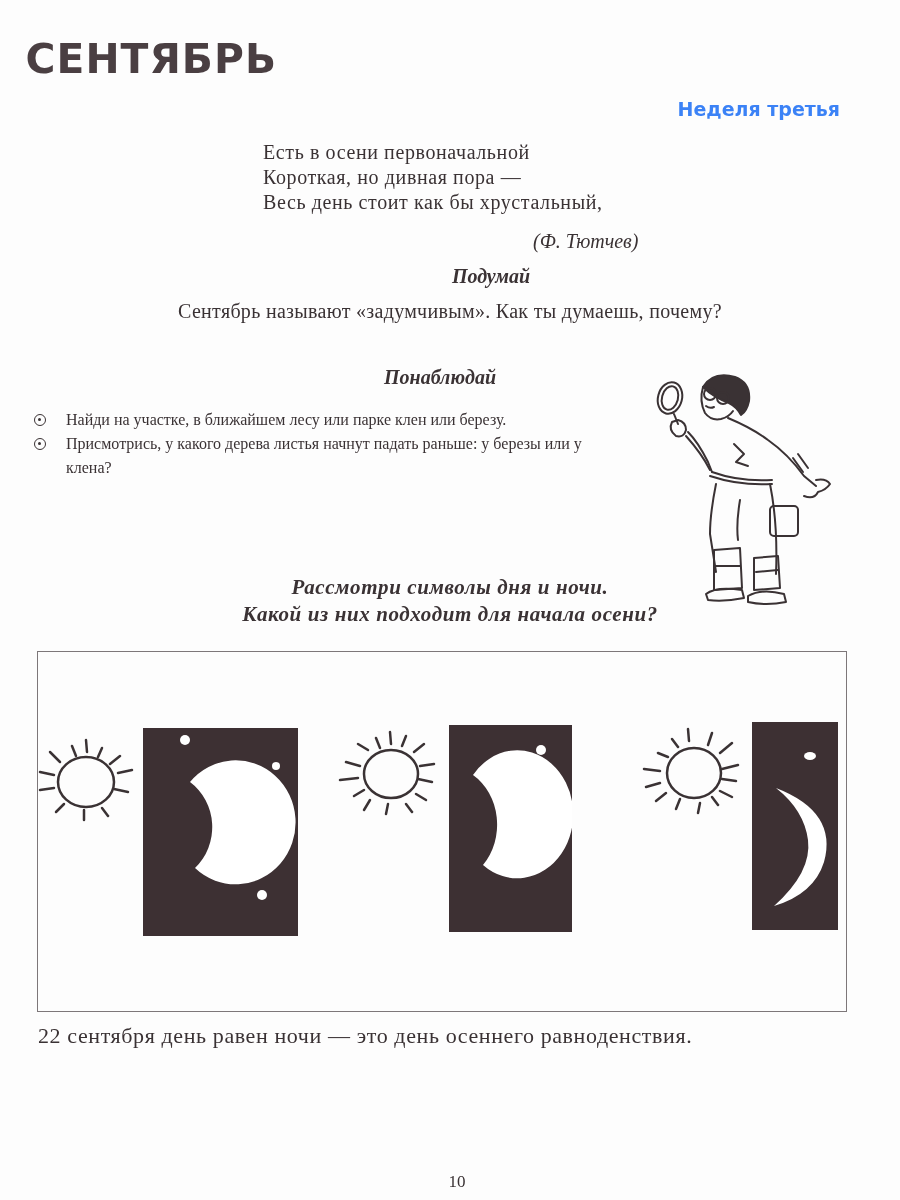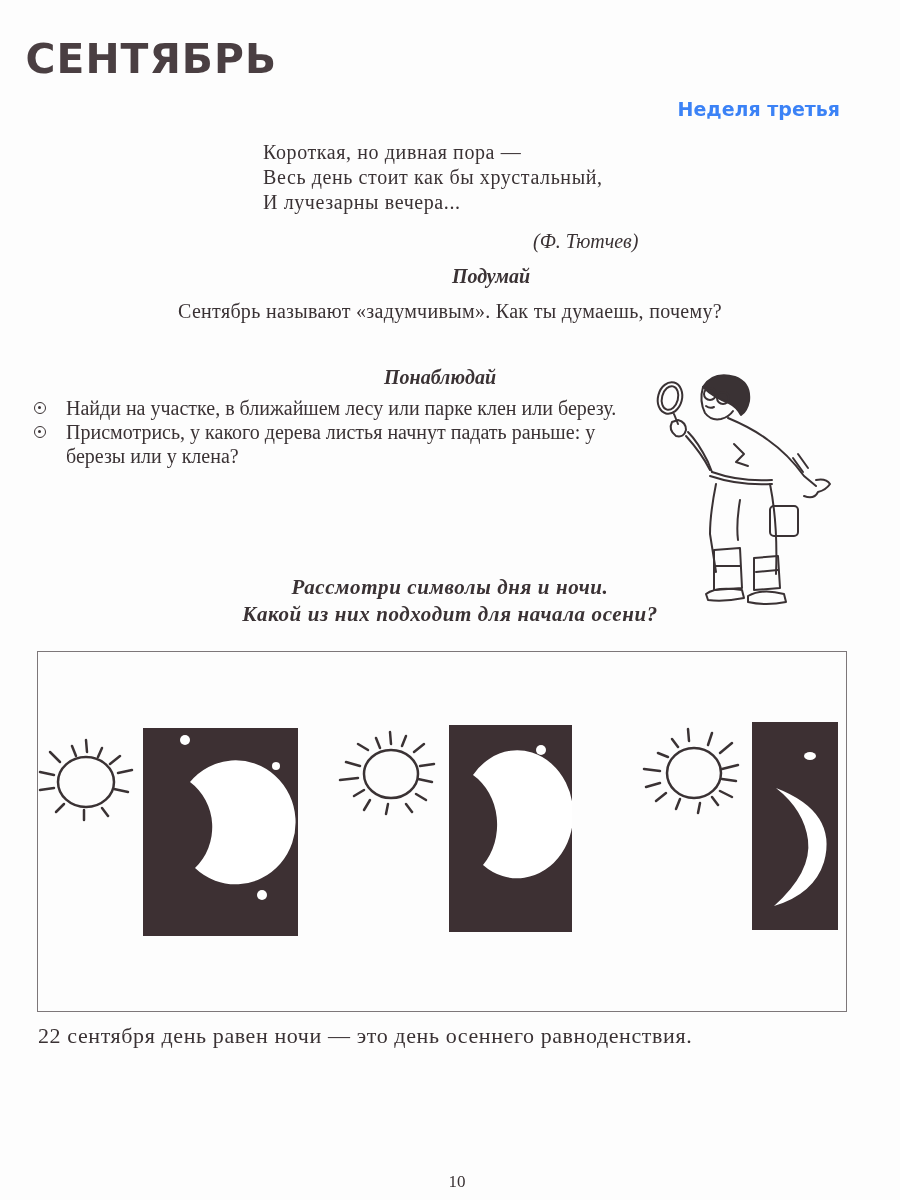--- a/index.html
+++ b/index.html
@@ -16,21 +16,21 @@
     right:60px; top:98px; font-family:"DejaVu Sans", sans-serif; font-weight:bold;
     font-size:19px; color:#3b82f6;
   }
   .poem { left:263px; top:140px; font-size:20px; line-height:25px; letter-spacing:0.6px; }
   .poem-line { white-space:nowrap; }
   .author { left:533px; top:230px; font-size:20px; font-style:italic; }
   .section-head { font-style:italic; font-weight:bold; font-size:20px; text-align:center; }
   .think-head { left:0; width:900px; top:265px;padding-left:41px; }
   .think-text { left:0; width:900px; top:300px; text-align:center; font-size:20px; letter-spacing:0.3px;font-family:Liberation Serif, serif; }
   .observe-head { left:0; width:880px; top:366px; }
-  .observe-list { left:34px; top:396px; width:590px; font-size:20px; line-height:24px; }
+  .observe-list { left:34px; top:408px; width:590px; font-size:16px; line-height:24px; }
   .observe-item { position:relative; padding-left:32px; margin:0; }
   .bullet {
     position:absolute; left:0; top:6px; width:12px; height:12px; border:1.5px solid #3a3234;
     border-radius:50%; box-sizing:border-box;
   }
   .bullet::after { content:""; position:absolute; left:3px; top:3px; width:3px; height:3px; background:#3a3234; border-radius:50%; }
   .boy { left:648px; top:372px; }
   .task-head { left:0; width:900px; top:574px; font-size:21px; line-height:27px; letter-spacing:0.6px; }
   .frame {
     left:37px; top:651px; width:810px; height:361px; border:1.5px solid #7d7779; box-sizing:border-box;
@@ -39,23 +39,23 @@
   .fact { left:38px; top:1023px; font-size:22px; letter-spacing:0.6px; white-space:nowrap; }
   .page-num { left:7px; width:900px; top:1172px; text-align:center; font-size:17px; }
 </style>
 </head>
 <body>
 
 <div class="abs month-title">СЕНТЯБРЬ</div>
 <div class="abs week-title">Неделя третья</div>
 
 <div class="abs poem">
+  <div class="poem-line">Есть в осени первоначальной</div>
   <div class="poem-line">Короткая, но дивная пора —</div>
   <div class="poem-line">Весь день стоит как бы хрустальный,</div>
-  <div class="poem-line">И лучезарны вечера...</div>
 </div>
 <div class="abs author">(Ф. Тютчев)</div>
 
 <div class="abs section-head think-head">Подумай</div>
 <div class="abs think-text">Сентябрь называют «задумчивым». Как ты думаешь, почему?</div>
 
 <div class="abs section-head observe-head">Понаблюдай</div>
 <div class="abs observe-list">
   <p class="observe-item">
     <span class="bullet"></span>

